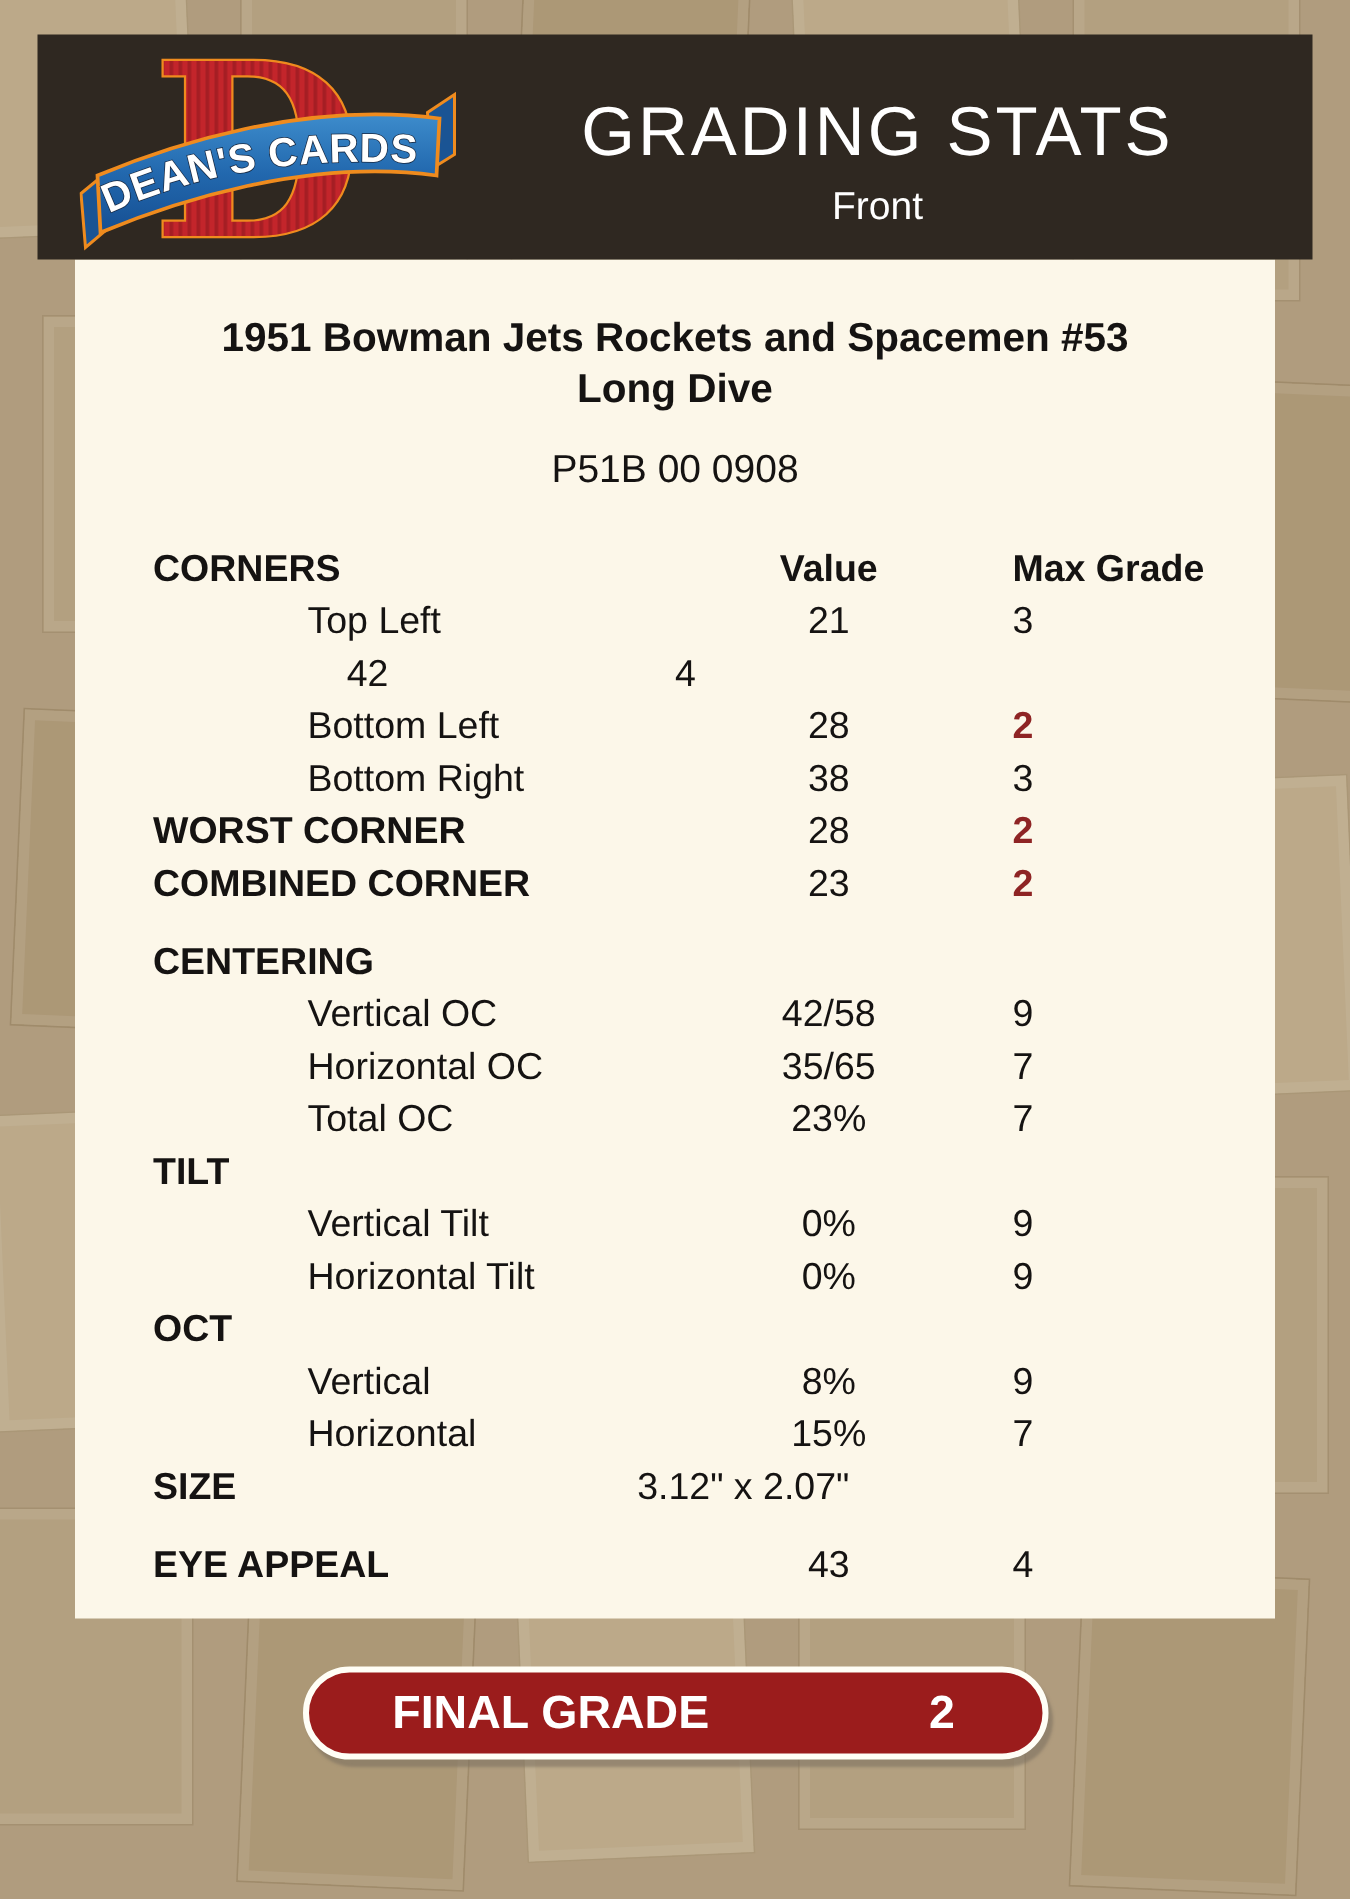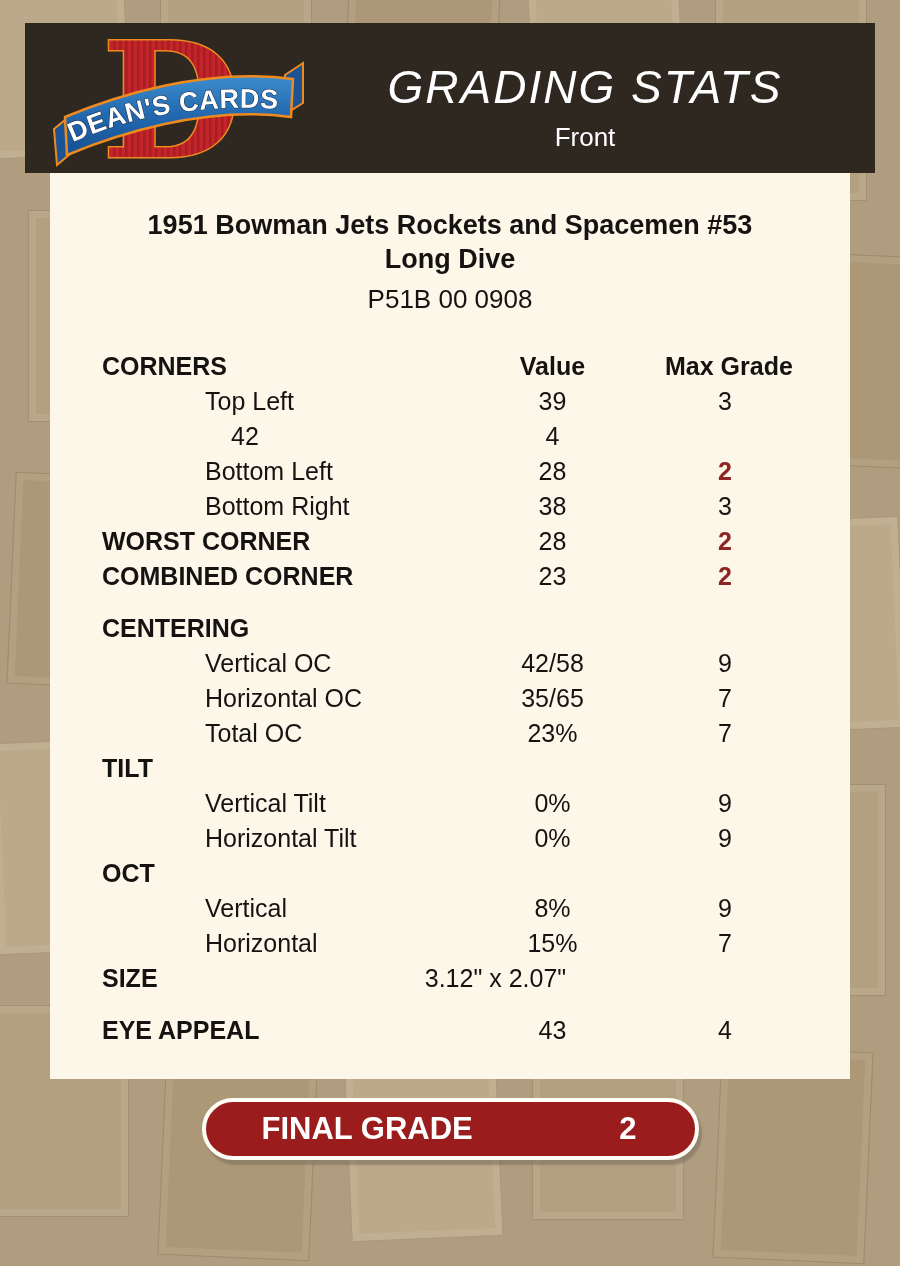--- a/index.html
+++ b/index.html
@@ -17,38 +17,38 @@
   
   .collage{position:absolute;inset:0;z-index:0;}
   .fcard{position:absolute;width:152px;height:212px;border:1px solid rgba(92,72,44,.30);
          opacity:.55;box-shadow:inset 0 0 0 7px rgba(255,255,255,.14);}
 
   
   .header{position:absolute;left:25px;top:23px;width:850px;height:150px;background:var(--header-bg);z-index:2;}
   .logo{position:absolute;left:28px;top:6px;}
   .header-titles{position:absolute;left:330px;top:0;width:460px;height:150px;
                  display:flex;flex-direction:column;align-items:center;padding-top:36px;color:#ffffff;}
-  .h-title{font-size:46px;line-height:56px;letter-spacing:2px;font-weight:400;font-style:italic;}
+  .h-title{font-size:46px;line-height:56px;letter-spacing:2px;font-weight:400;}
   .h-sub{font-size:26px;line-height:44px;font-weight:400;}
 
   
   .content{position:absolute;left:50px;top:173px;width:800px;height:906px;background:var(--content-bg);z-index:1;}
   .titles{margin-top:35px;text-align:center;font-weight:bold;font-size:27px;line-height:34px;}
-  .serial{margin-top:7px;text-align:center;font-size:26px;line-height:32px;font-weight:400;}
+  .serial{margin-top:20px;text-align:center;font-size:26px;line-height:32px;font-weight:400;}
 
   
   .stats{margin-top:34px;font-size:25px;}
   .trow{display:grid;grid-template-columns:390px 225px 120px;height:35px;align-items:center;}
   .cell{white-space:nowrap;}
   .label{padding-left:52px;}
   .label.ind{padding-left:155px;}
   .b{font-weight:bold;}
   .val{text-align:center;}
   .val.wide{transform:translateX(-57px);}
-  .grade{text-align:center;}
+  .grade{text-align:left;margin-left:10px;}
   .red{color:var(--grade-red);font-weight:bold;}
   .spacer{height:17px;}
 
   
   .final-grade{margin:50px auto 0 auto;width:497px;height:62px;background:var(--button-red);
                border:4px solid #fffef6;border-radius:31px;
                box-shadow:3px 5px 2px rgba(125,114,96,.6);
                display:flex;align-items:center;justify-content:space-between;
                padding:0 58px 0 56px;color:#ffffff;font-weight:bold;font-size:31px;cursor:pointer;gap:19px;}
 </style>
@@ -122,21 +122,21 @@
 
     <div class="stats">
       <div class="trow">
         <div class="cell label b">CORNERS</div>
         <div class="cell val b">Value</div>
         <div class="cell grade b">Max Grade</div>
       </div>
       <div>
           <div class="trow">
             <div class="cell label ind">Top Left</div>
-            <div class="cell val">39</div>
+            <div class="cell val">21</div>
             <div class="cell grade">3</div>
           </div>
           <div class="trow">
             <div class="cell val">42</div>
             <div class="cell grade">4</div>
           </div>
           <div class="trow">
             <div class="cell label ind">Bottom Left</div>
             <div class="cell val">28</div>
             <div class="cell grade red">2</div>

